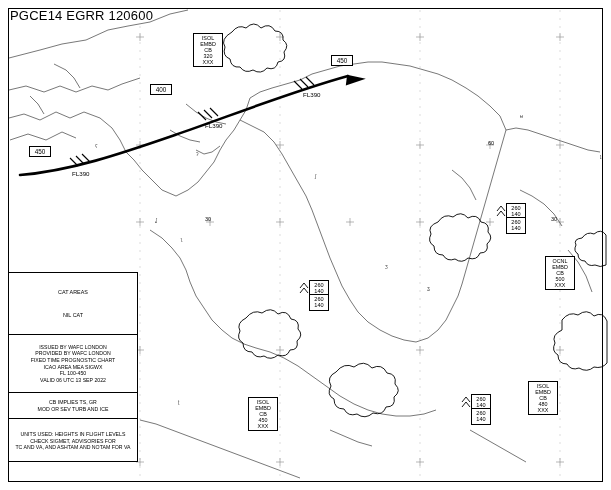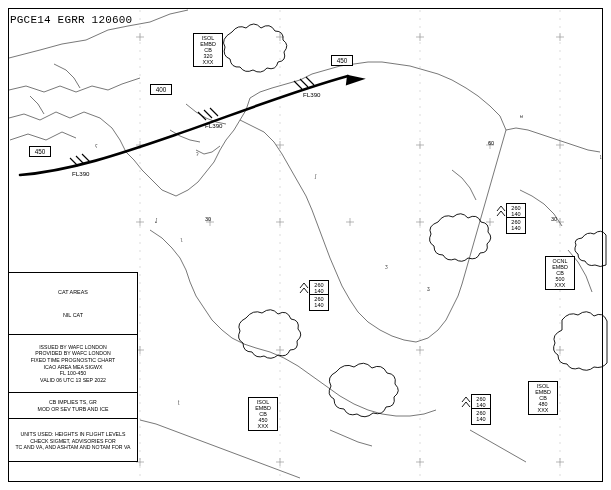--- a/index.html
+++ b/index.html
@@ -1,18 +1,18 @@
 <!DOCTYPE html>
 <html><head>
 <meta charset="utf-8">
 <style>
   html,body{margin:0;padding:0;background:#ffffff;}
   body{width:611px;height:490px;font-family:"Liberation Sans",sans-serif;}
   #chart{position:relative;width:611px;height:490px;overflow:hidden;background:#ffffff;}
-  .hdr{position:absolute;left:10px;top:14px;font-size:11px;color:#000;letter-spacing:.2px;white-space:nowrap;font-family:Liberation Mono, monospace;}
+  .hdr{position:absolute;left:10px;top:8px;font-size:13px;color:#000;letter-spacing:.2px;white-space:nowrap;}
   svg{position:absolute;left:0;top:0;width:611px;height:490px;}
   .box{position:absolute;border:1px solid #000;background:#fff;box-sizing:border-box;
        font-size:5.6px;line-height:6.4px;text-align:center;color:#000;padding:1px 2px;}
   .lvlbox{position:absolute;border:1px solid #000;background:#fff;box-sizing:border-box;
        font-size:6.4px;line-height:7px;text-align:center;color:#000;padding:1px 3px;}
   .cldbox{position:absolute;border:1px solid #000;background:#fff;box-sizing:border-box;
        font-size:5.4px;line-height:6.1px;text-align:center;color:#000;padding:1px 2px;white-space:pre;}
   .legend{position:absolute;border:1px solid #000;background:#fff;box-sizing:border-box;color:#000;}
   .legend .sec{border-bottom:1px solid #000;box-sizing:border-box;display:flex;flex-direction:column;
        align-items:center;justify-content:center;text-align:center;}

